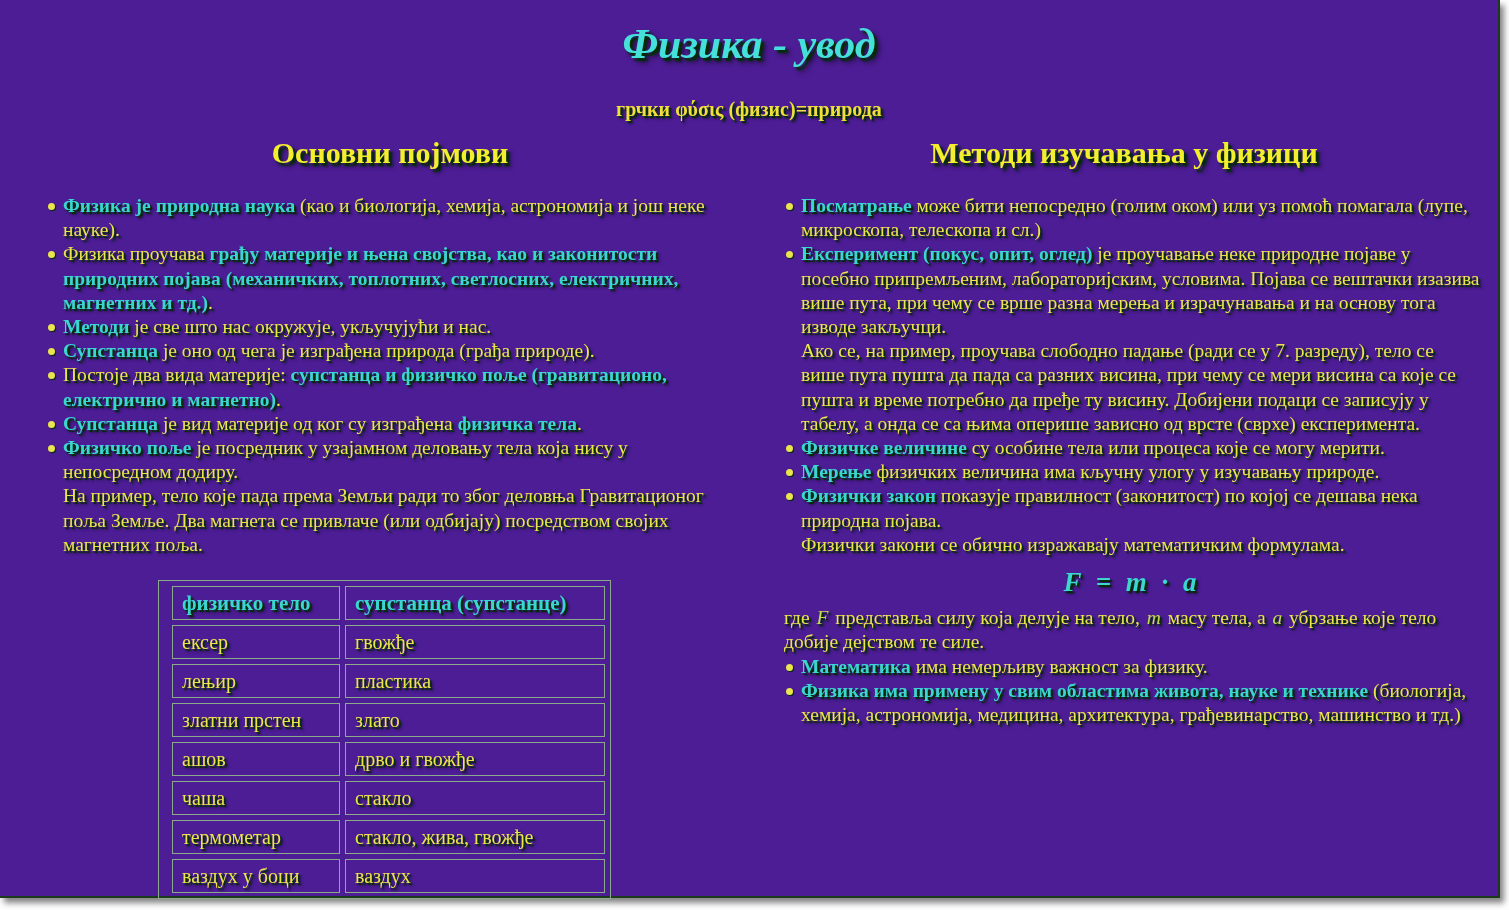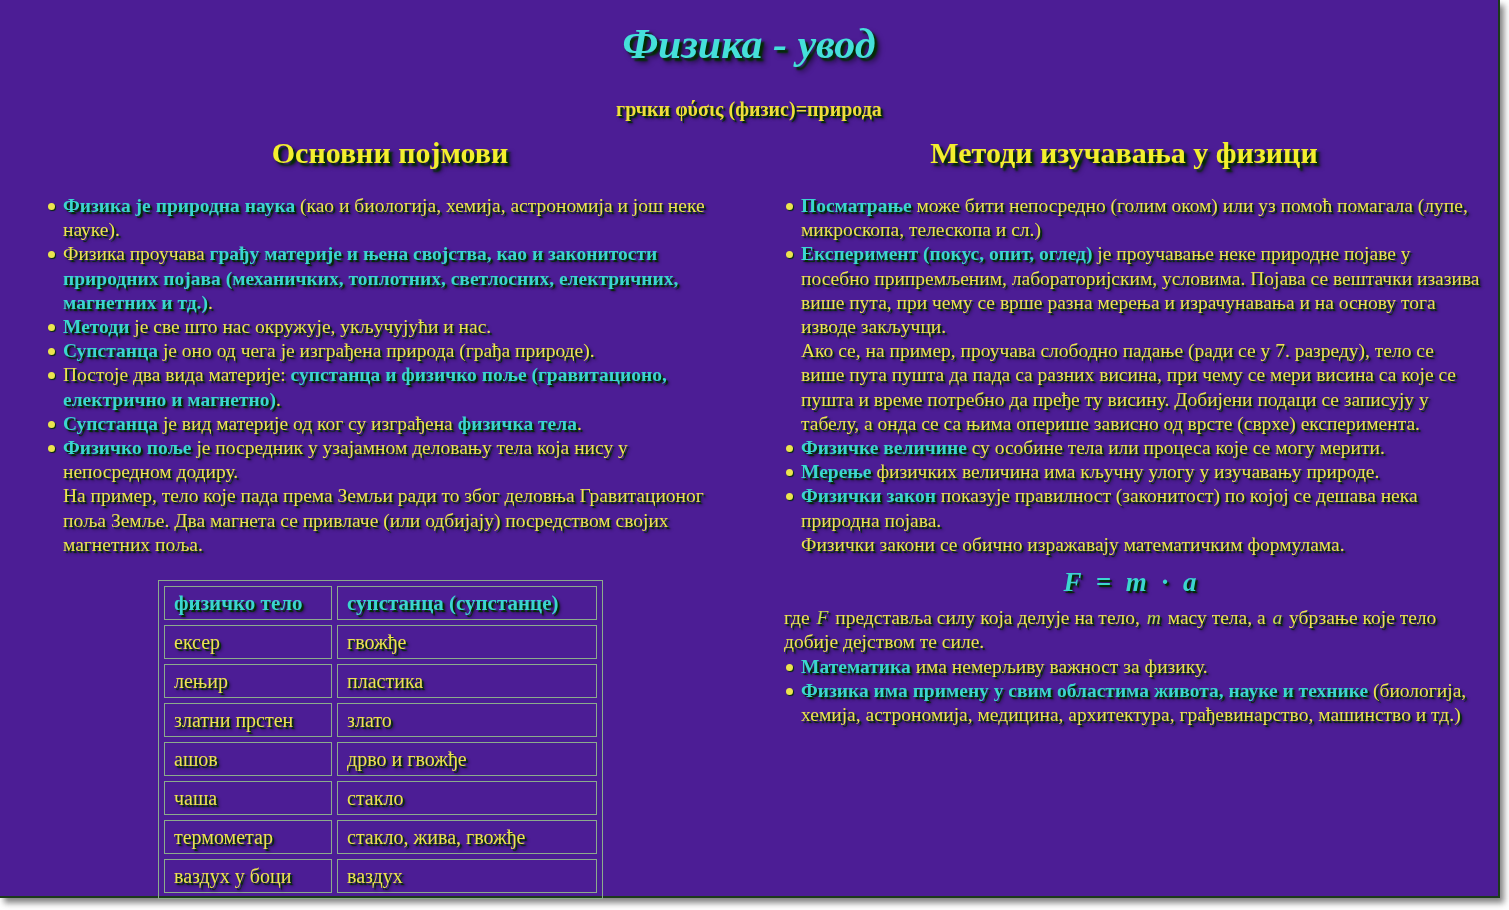--- a/index.html
+++ b/index.html
@@ -27,21 +27,21 @@
   #left-list{left:46px;width:694px;}
   #right-list{left:784px;width:696px;}
   .bullet{position:relative;padding-left:17px;}
   .bullet::before{content:"";position:absolute;left:2px;top:9px;width:7px;height:7px;
          border-radius:50%;background:#ece44f;box-shadow:1px 1px 1px #012d01;}
   .para{padding-left:0;}
   .formula{text-align:center;font-size:27px;font-weight:bold;font-style:italic;
          color:#3bd6cf;letter-spacing:4px;margin:13px 0 12px;
          text-shadow:2px 2px 1px #012d01, 3px 3px 3px rgba(0,0,0,0.5);}
   #substance-table{position:absolute;left:158px;top:580px;border-collapse:separate;
-         border-spacing:5px;border:1px solid #8cab8c;font-size:20px;}
+         border-spacing:5px;border:1px solid #8cab8c;font-size:20px;padding-left:8px;}
   #substance-table th,#substance-table td{border:1px solid #8cab8c;padding:2px 9px;
          height:28px;text-align:left;vertical-align:middle;font-weight:normal;
          text-shadow:2px 2px 1px #012d01, 3px 3px 3px rgba(0,0,0,0.45);}
   #substance-table th{color:#3bd6cf;font-weight:bold;font-size:21px;}
   #substance-table td{color:#ece44f;}
   #substance-table th:first-child,#substance-table td:first-child{width:148px;}
   #substance-table th:last-child,#substance-table td:last-child{width:240px;}
 </style>
 </head>
 <body>

